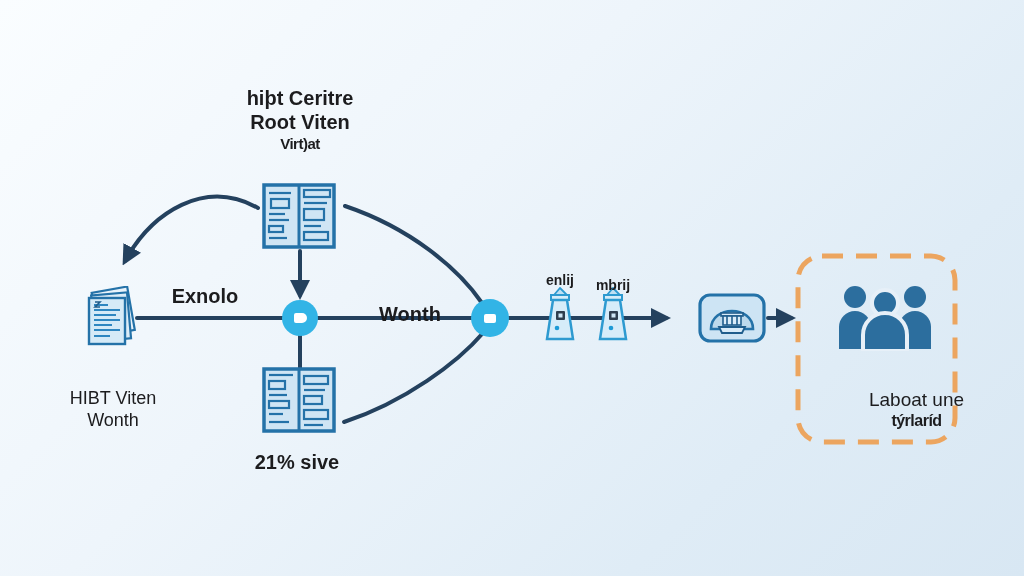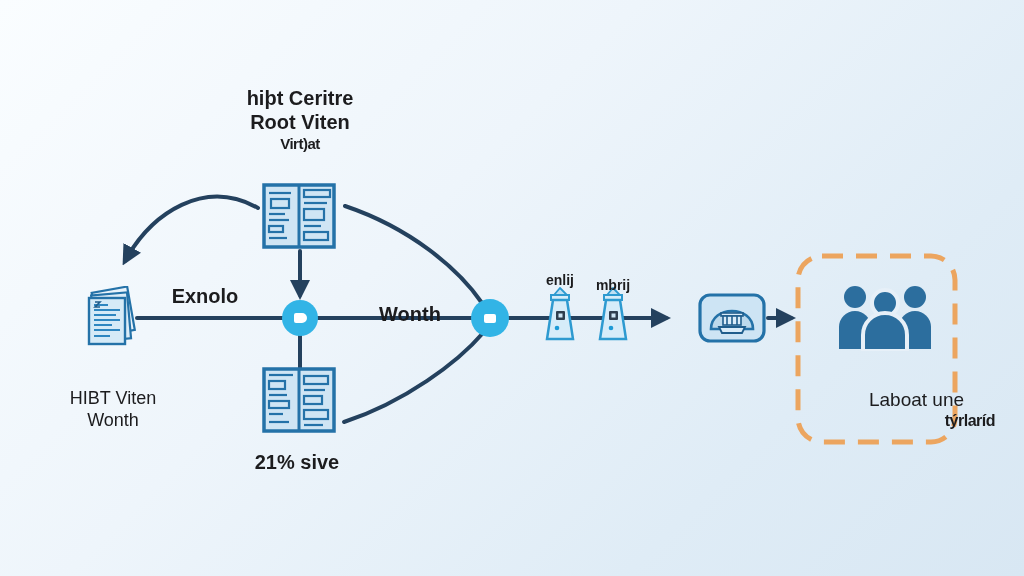--- a/index.html
+++ b/index.html
@@ -187,16 +187,16 @@
     <div class="ln">enlij</div>
   </div>
   <div class="lbl small" style="left:583px;top:277px;width:60px;">
     <div class="ln">mbrij</div>
   </div>
 
 
 
   <div class="lbl" style="left:838px;top:348px;width:157px;font-size:19px;font-weight:500;margin-top:40px;">
     <div class="ln">Laboat une</div>
-    <div class="ln" style="font-size:16px;font-weight:700;letter-spacing:-0.5px;text-align:right;">týrlaríd</div>
+    <div class="ln" style="font-size:16px;font-weight:700;letter-spacing:-0.5px;">týrlaríd</div>
   </div>
 
 </div>
 
 </body></html>

